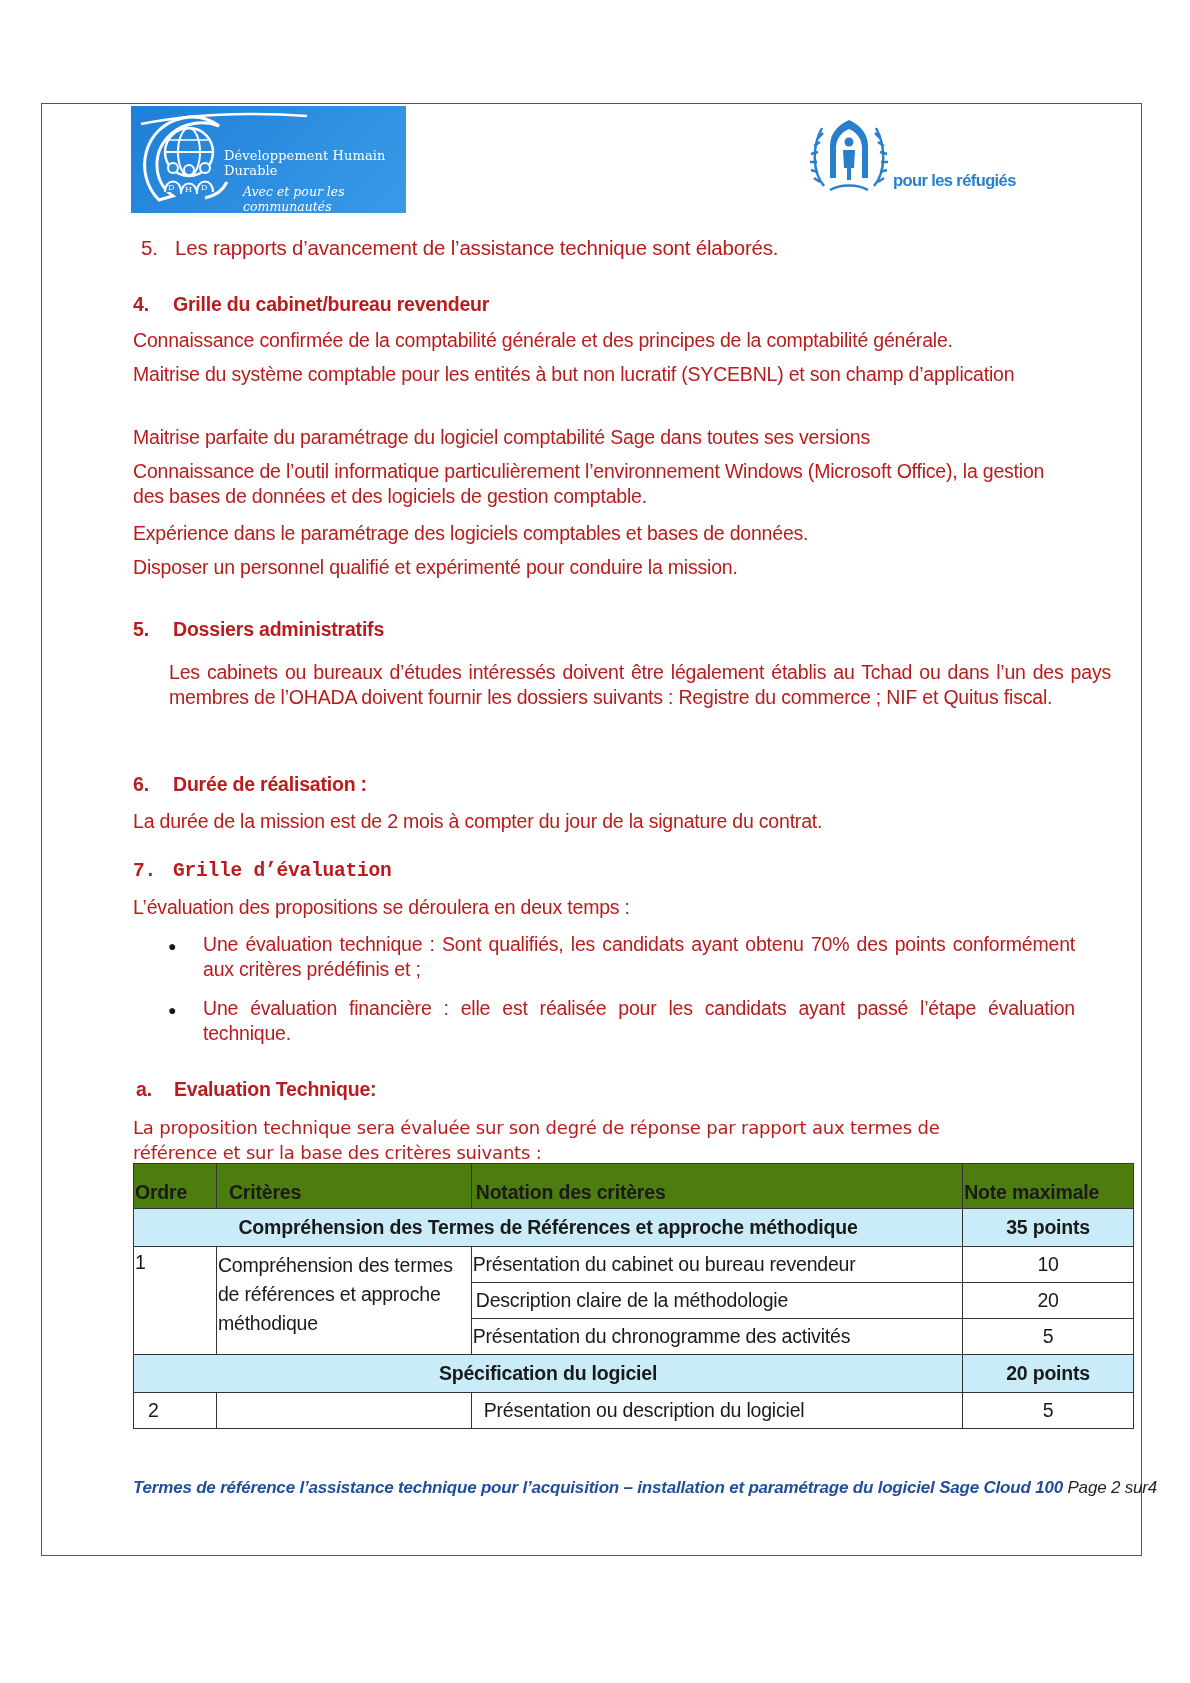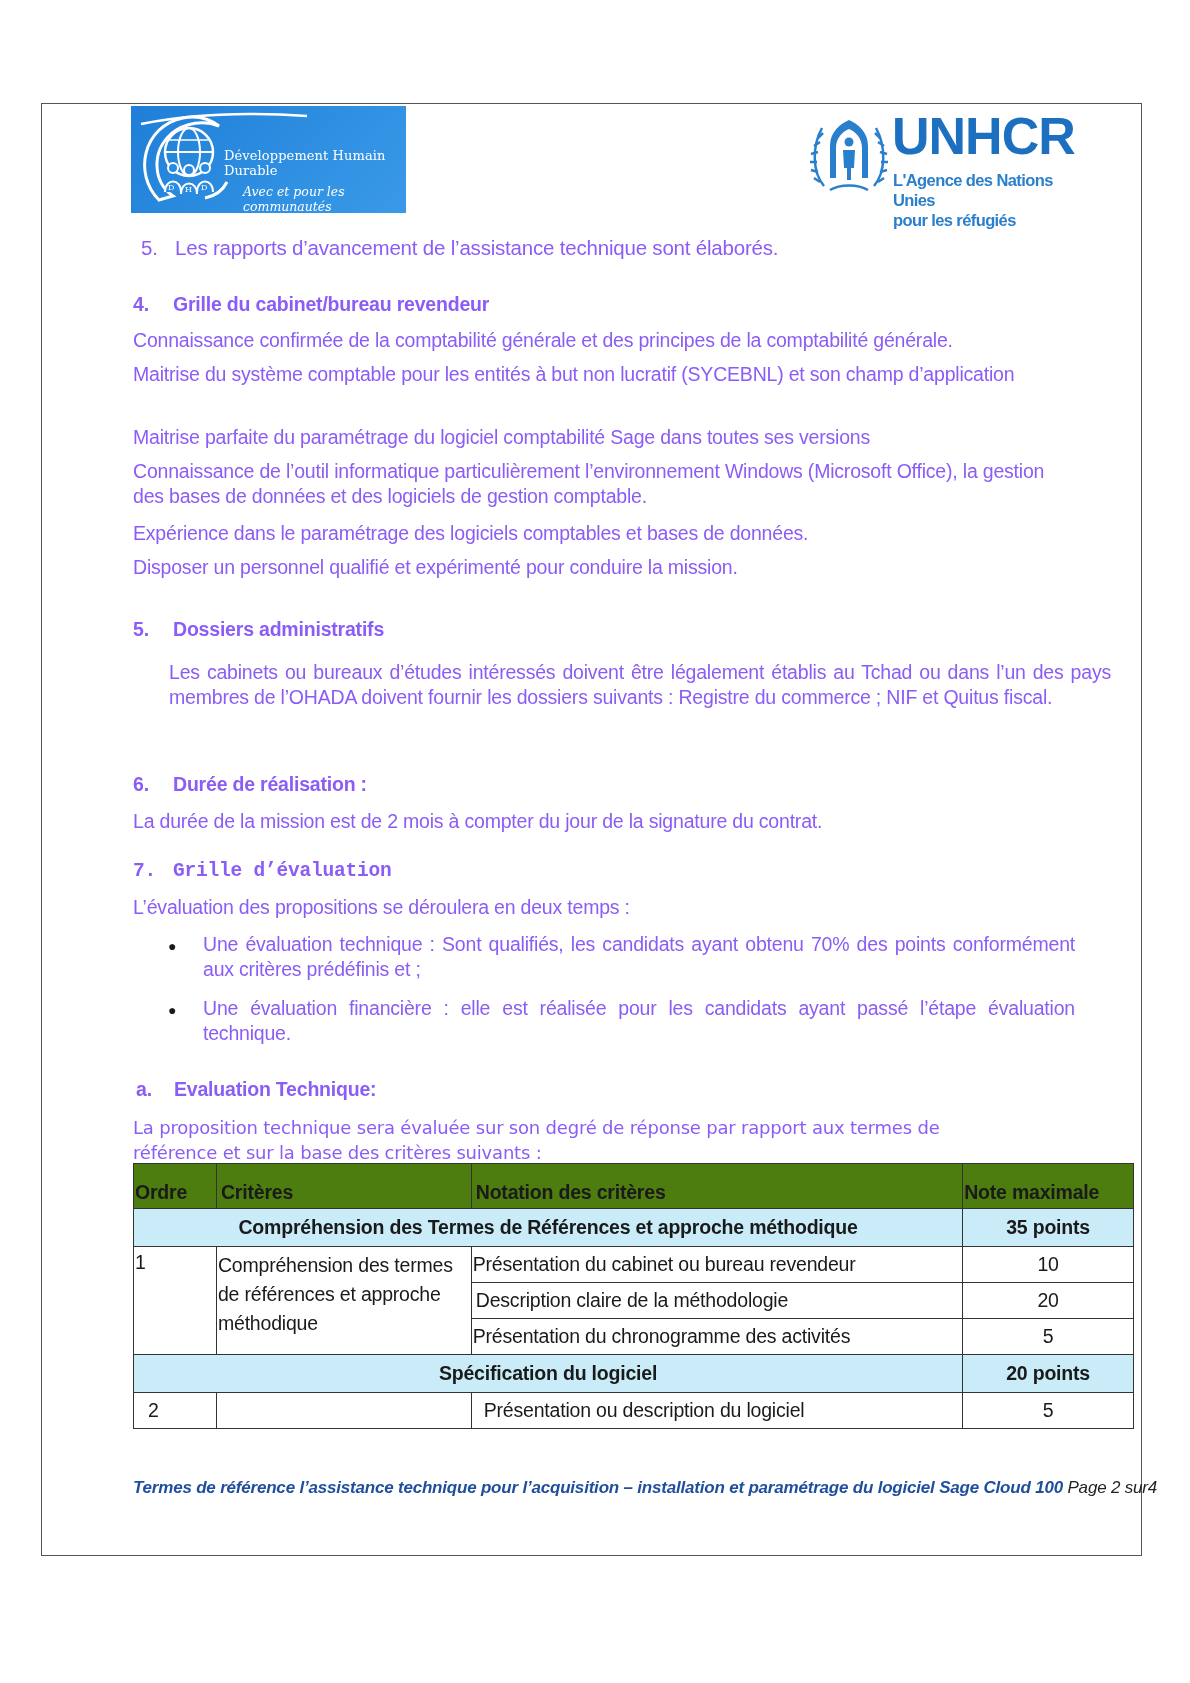--- a/index.html
+++ b/index.html
@@ -14,21 +14,21 @@
   .dhd-title { position:absolute; left:93px; top:42px; color:#fff; font-size:13px;
                font-family:"DejaVu Serif", serif; letter-spacing:0.1px; }
   .dhd-swoosh { position:absolute; left:96px; top:66px; width:170px; height:14px; }
   .dhd-tag { position:absolute; left:112px; top:78px; color:#fff; font-size:12.5px;
              font-style:italic; font-family:"DejaVu Serif", serif; }
   .logo-unhcr { left:810px; top:108px; width:285px; height:105px; }
   .unhcr-word { position:absolute; left:82px; top:2px; color:#1d6fc0; font-weight:bold;
                 font-size:52px; letter-spacing:-1px; font-family:"Liberation Sans", sans-serif; line-height:1; }
   .unhcr-sub { position:absolute; left:83px; top:62px; color:#2a7fcc; font-size:16.5px;
                font-weight:bold; line-height:20px; letter-spacing:-0.6px; }
-  .text { font-size:19.5px; line-height:25px; color:#8b5cf6; letter-spacing:-0.2px; }
+  .text { font-size:19.5px; line-height:25px; color:#b91c1c; letter-spacing:-0.2px; }
   .h { font-weight:bold; font-size:19.5px; }
   .num { display:inline-block; width:40px; }
   .justify { text-align:justify; text-align-last:left; }
   .bullet { position:absolute; font-size:14px; }
   table.grid { position:absolute; left:133px; top:1163px; width:1001px; border-collapse:collapse;
                font-size:19.5px; color:#1a1a1a; letter-spacing:-0.2px; }
   table.grid td { border:1.3px solid #333; padding:0 4px; vertical-align:middle; height:35px; }
   tr.head td { background:#4d7c0f; font-weight:bold; height:40px; vertical-align:bottom; padding-bottom:4px; }
   tr.section td { background:#c9ecf8; font-weight:bold; height:37px; }
   .center { text-align:center; }
@@ -72,23 +72,21 @@
       <path d="M14 74 C2 60 2 34 12 16"></path>
       <path d="M64 74 C76 60 76 34 66 16"></path>
       <path d="M10 70 l-6 -4 M8 60 l-7 -2 M7 50 l-7 0 M8 40 l-7 2 M10 30 l-6 4 M13 21 l-5 5"></path>
       <path d="M68 70 l6 -4 M70 60 l7 -2 M71 50 l7 0 M70 40 l7 2 M68 30 l6 4 M65 21 l5 5"></path>
       <path d="M20 78 C30 72 48 72 58 78"></path>
     </g>
     <path d="M20 66 L20 34 C20 20 30 12 39 8 C48 12 58 20 58 34 L58 66 L52 66 L52 36 C52 26 46 20 39 17 C32 20 26 26 26 36 L26 66 Z" fill="#2a7fcc"></path>
     <circle cx="39" cy="30" r="4.5" fill="#2a7fcc"></circle>
     <path d="M33 38 L45 38 L44 56 L41 56 L41 68 L37 68 L37 56 L34 56 Z" fill="#2a7fcc"></path>
   </svg>
-  <div class="unhcr-word">UNHCR</div>
   <div class="unhcr-sub">
-    <div>L'Agence des Nations Unies</div>
     <div>pour les réfugiés</div>
   </div>
 </div>
 
 <div class="abs text" style="left:141px; top:235px; font-size:20.5px;">
   <span class="num" style="width:34px;">5.</span><span>Les rapports d’avancement de l’assistance technique sont élaborés.</span>
 </div>
 
 <div class="abs text h" style="left:133px; top:292px;">
   <span class="num">4.</span><span>Grille du cabinet/bureau revendeur</span>
@@ -129,21 +127,21 @@
 <table class="grid">
   <colgroup>
     <col style="width:83px">
       <col style="width:255px">
       <col style="width:492px">
       <col style="width:171px">
   </colgroup>
   <tbody>
       <tr class="head">
     <td style="padding-left:1px;">Ordre</td>
-    <td style="padding-left:4px;">Critères</td>
+    <td style="padding-left:12px;">Critères</td>
     <td style="">Notation des critères</td>
     <td style="padding-left:1px;">Note maximale</td>
   </tr>
   <tr class="section">
     <td colspan="3" class="center">Compréhension des Termes de Références et approche méthodique</td>
     <td class="center">35 points</td>
   </tr>
   <tr>
     <td rowspan="3" style="vertical-align:top; padding-top:4px; padding-left:1px;">1</td>
     <td rowspan="3" style="vertical-align:top; padding-top:4px; padding-left:1px; line-height:29px;">Compréhension des termes de références et approche méthodique</td>

